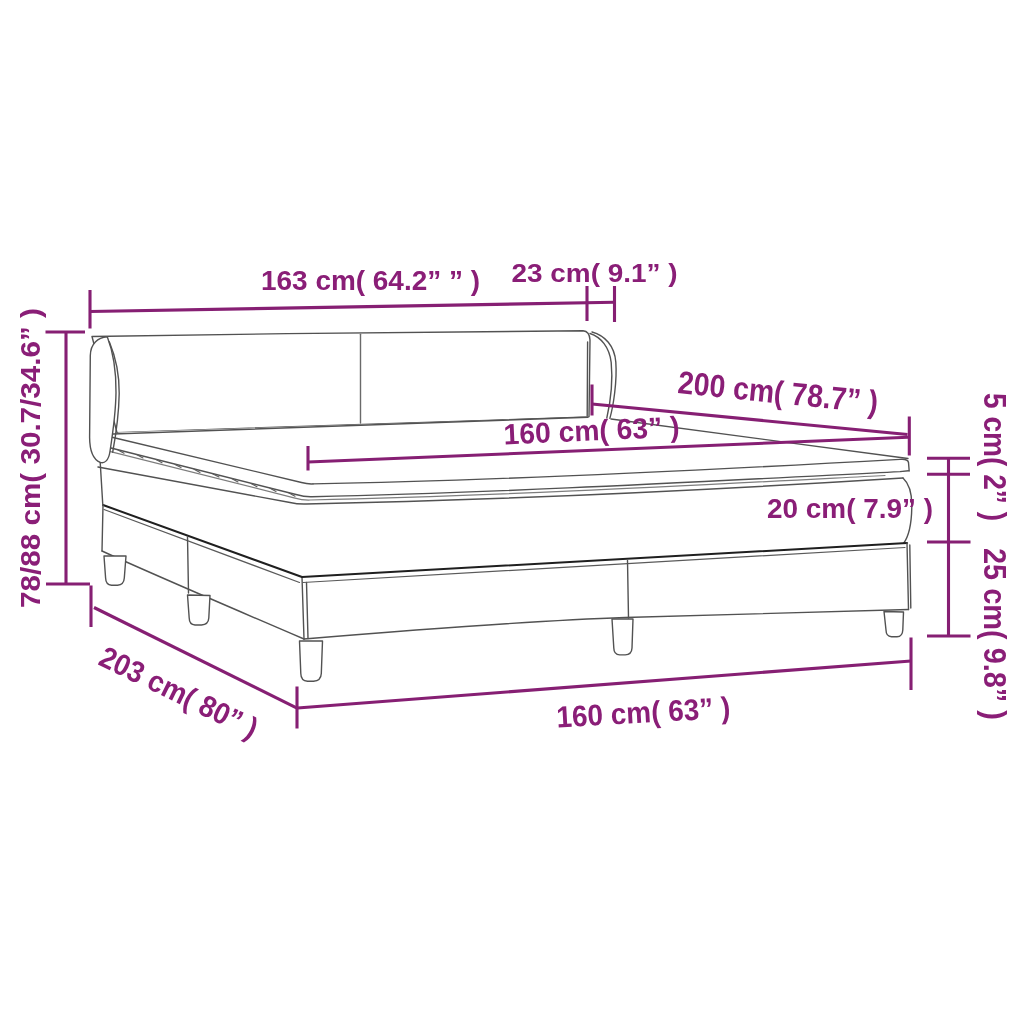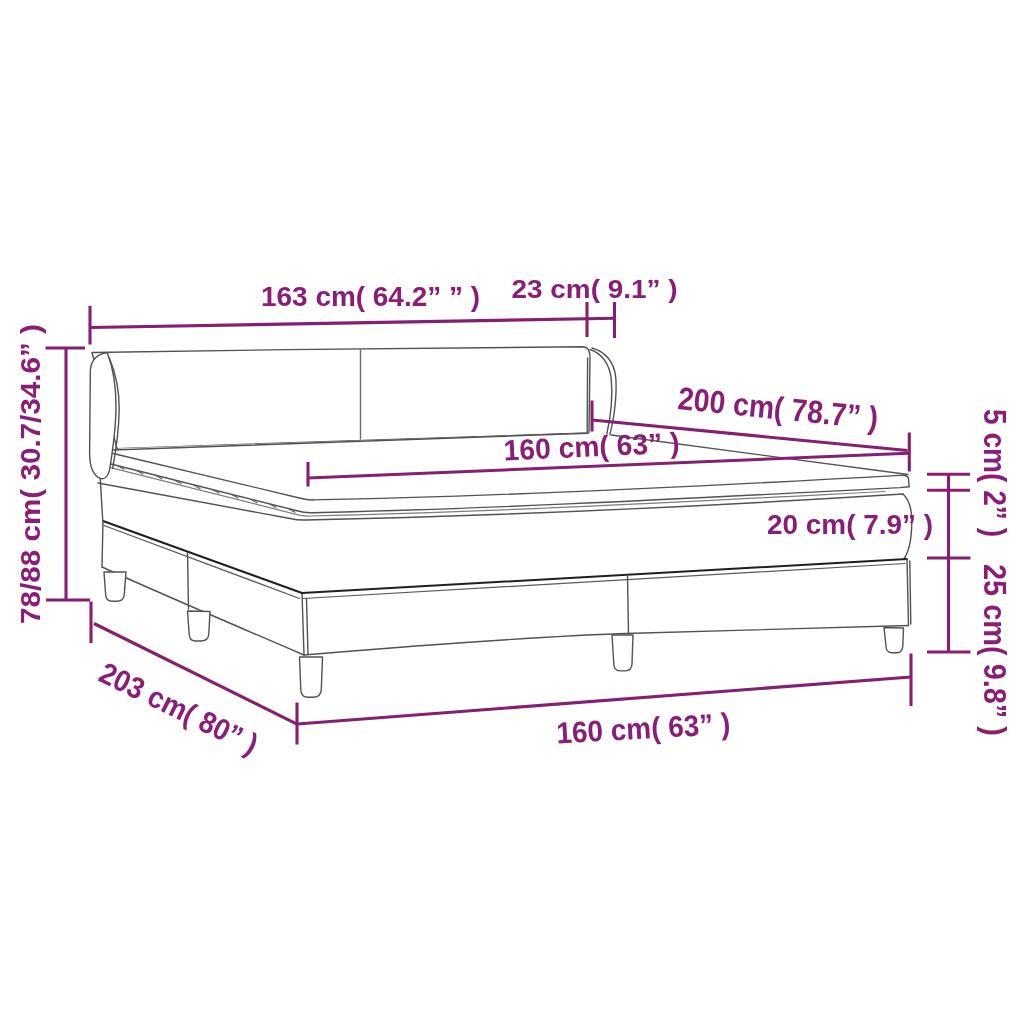--- a/index.html
+++ b/index.html
@@ -1,16 +1,16 @@
 <!DOCTYPE html>
 <html><head>
 <meta charset="utf-8">
 <style>
 html,body{margin:0;padding:0;background:#fff;}
-#canvas{width:1024px;height:877px;position:relative;margin-top:16px;}
+#canvas{width:1024px;height:877px;position:relative;}
 text{font-family:"Liberation Sans",sans-serif;font-weight:bold;fill:#8A1E77;}
 </style>
 </head>
 <body>
 <div id="canvas">
 <svg width="1024" height="1024" viewBox="0 0 1024 1024">
 <rect width="1024" height="1024" fill="#ffffff"></rect>
 
 <g fill="none" stroke="#525252" stroke-width="1.4" stroke-linecap="round" stroke-linejoin="round">
 

